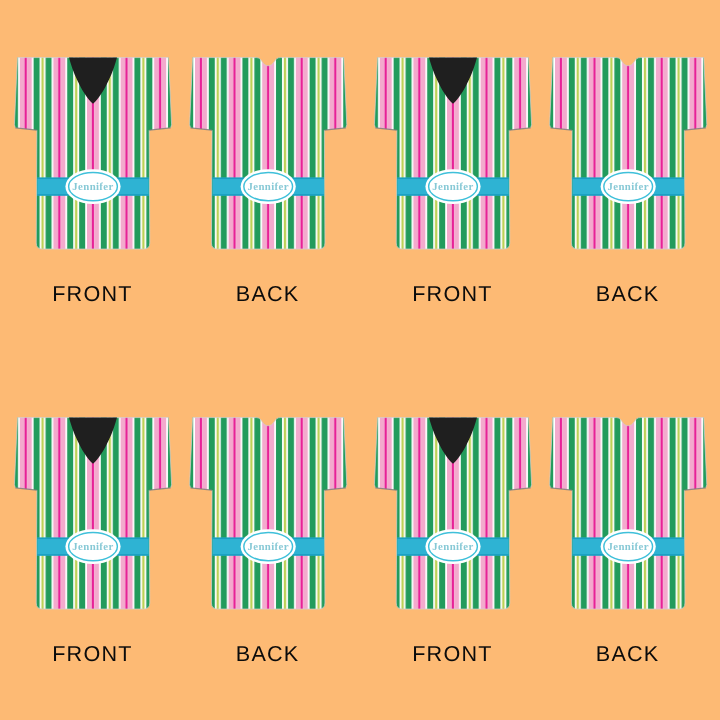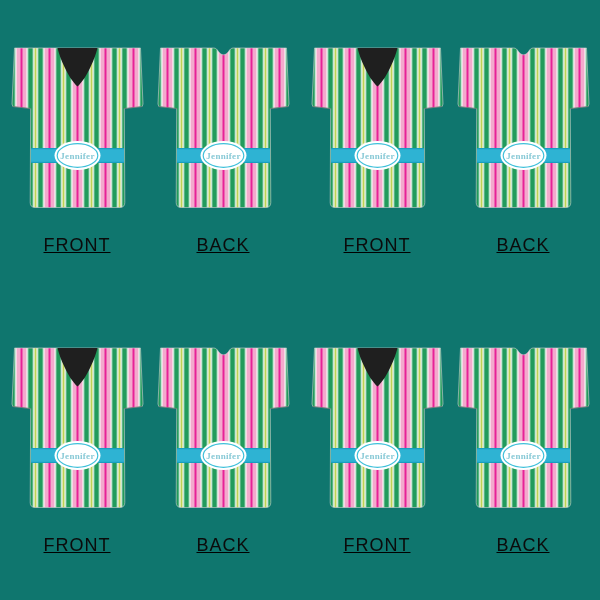--- a/index.html
+++ b/index.html
@@ -1,21 +1,20 @@
 <!DOCTYPE html>
 <html style="--stripe_pink: #f3aacd; --stripe_magenta: #e72197; --stripe_green: #229b5c; --stripe_chartreuse: #bdd156; --stripe_white: #ffffff; --band: #2eb3d3; --band_edge: #189ec0; --oval_ring: #3fc0da; --name_text: #87c9d6; --neck: #1f1f1f; --edge: #d0d0d0; --label_text: #0b0b0b;"><head>
 <meta charset="utf-8">
 <style>
   html,body{margin:0;padding:0}
   body{width:600px;height:600px;background:#ffffff}
   .canvas{
-    width:600px;height:600px;background:#0f766e;
+    width:600px;height:600px;background:#fdba74;
     display:grid;grid-template-columns:300px 300px;grid-template-rows:300px 300px;
     font-family:"Liberation Sans",sans-serif;
-    text-decoration:underline;
   }
   .quadrant{
     display:flex;justify-content:center;align-items:flex-start;gap:13px;
     padding-top:45px;box-sizing:border-box;
   }
   .figure{display:flex;flex-direction:column;align-items:center;width:133px}
   .jersey{display:block;width:133px;height:165px}
   .view-label{
     margin-top:26px;
     font-family:"Liberation Sans",sans-serif;

